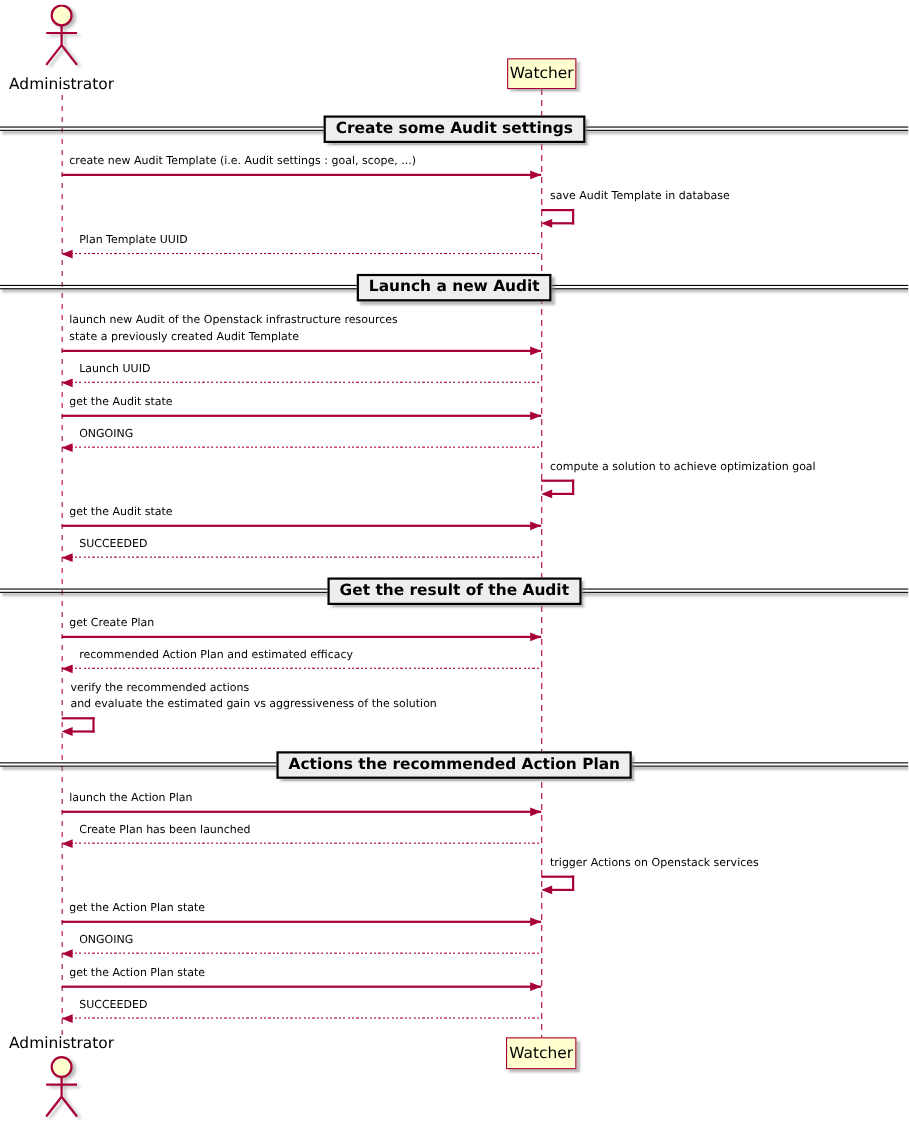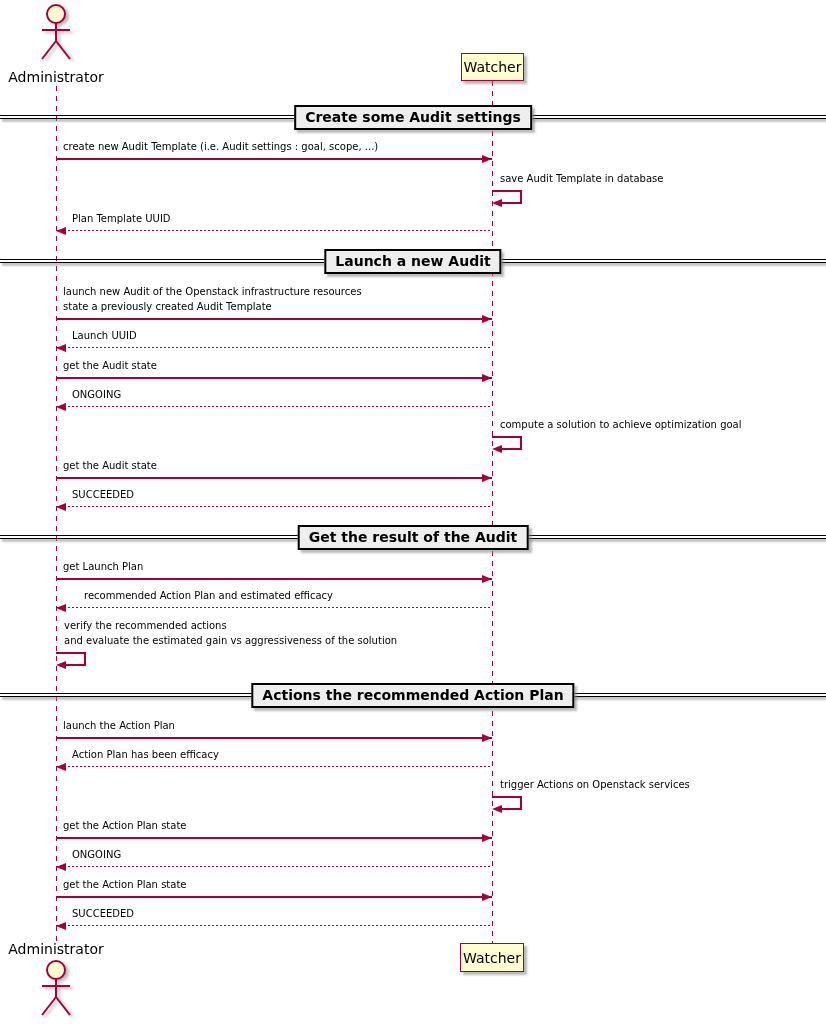--- a/index.html
+++ b/index.html
@@ -108,38 +108,38 @@
       <div class="self-seg" style="left: 501px; top: 448px; width: 21px; height: 2px;"></div>
       <div class="arrow-l" style="left: 492px; top: 444.5px;"></div>
       <div class="msg-label" style="left: 63px; top: 458px;">get the Audit state</div>
       <div class="msg-line-solid" style="left: 56px; width: 436px; top: 477px;"></div>
       <div class="arrow-r" style="left: 482px; top: 473.5px;"></div>
       <div class="msg-label" style="left: 72px; top: 487px;">SUCCEEDED</div>
       <div class="msg-line-dotted" style="left: 56px; width: 436px; top: 506px;"></div>
       <div class="arrow-l" style="left: 56px; top: 502.5px;"></div>
       <div class="divider-line" style="top: 535px;"></div>
       <div class="divider-box" style="top: 525px;">Get the result of the Audit</div>
-      <div class="msg-label" style="left: 63px; top: 559px;">get Launch Plan</div>
+      <div class="msg-label" style="left: 63px; top: 559px;">get Create Plan</div>
       <div class="msg-line-solid" style="left: 56px; width: 436px; top: 578px;"></div>
       <div class="arrow-r" style="left: 482px; top: 574.5px;"></div>
-      <div class="msg-label" style="left: 84px; top: 588px;">recommended Action Plan and estimated efficacy</div>
+      <div class="msg-label" style="left: 72px; top: 588px;">recommended Action Plan and estimated efficacy</div>
       <div class="msg-line-dotted" style="left: 56px; width: 436px; top: 607px;"></div>
       <div class="arrow-l" style="left: 56px; top: 603.5px;"></div>
       <div class="msg-label" style="left: 64px; top: 618px;">verify the recommended actions
 and evaluate the estimated gain vs aggressiveness of the solution</div>
       <div class="self-seg" style="left: 56px; top: 652px; width: 30px; height: 2px;"></div>
       <div class="self-seg" style="left: 84px; top: 652px; width: 2px; height: 14px;"></div>
       <div class="self-seg" style="left: 65px; top: 664px; width: 21px; height: 2px;"></div>
       <div class="arrow-l" style="left: 56px; top: 660.5px;"></div>
       <div class="divider-line" style="top: 693px;"></div>
       <div class="divider-box" style="top: 683px;">Actions the recommended Action Plan</div>
       <div class="msg-label" style="left: 63px; top: 718px;">launch the Action Plan</div>
       <div class="msg-line-solid" style="left: 56px; width: 436px; top: 737px;"></div>
       <div class="arrow-r" style="left: 482px; top: 733.5px;"></div>
-      <div class="msg-label" style="left: 72px; top: 747px;">Action Plan has been efficacy</div>
+      <div class="msg-label" style="left: 72px; top: 747px;">Create Plan has been launched</div>
       <div class="msg-line-dotted" style="left: 56px; width: 436px; top: 766px;"></div>
       <div class="arrow-l" style="left: 56px; top: 762.5px;"></div>
       <div class="msg-label" style="left: 500px; top: 777px;">trigger Actions on Openstack services</div>
       <div class="self-seg" style="left: 492px; top: 796px; width: 30px; height: 2px;"></div>
       <div class="self-seg" style="left: 520px; top: 796px; width: 2px; height: 14px;"></div>
       <div class="self-seg" style="left: 501px; top: 808px; width: 21px; height: 2px;"></div>
       <div class="arrow-l" style="left: 492px; top: 804.5px;"></div>
       <div class="msg-label" style="left: 63px; top: 818px;">get the Action Plan state</div>
       <div class="msg-line-solid" style="left: 56px; width: 436px; top: 837px;"></div>
       <div class="arrow-r" style="left: 482px; top: 833.5px;"></div>

